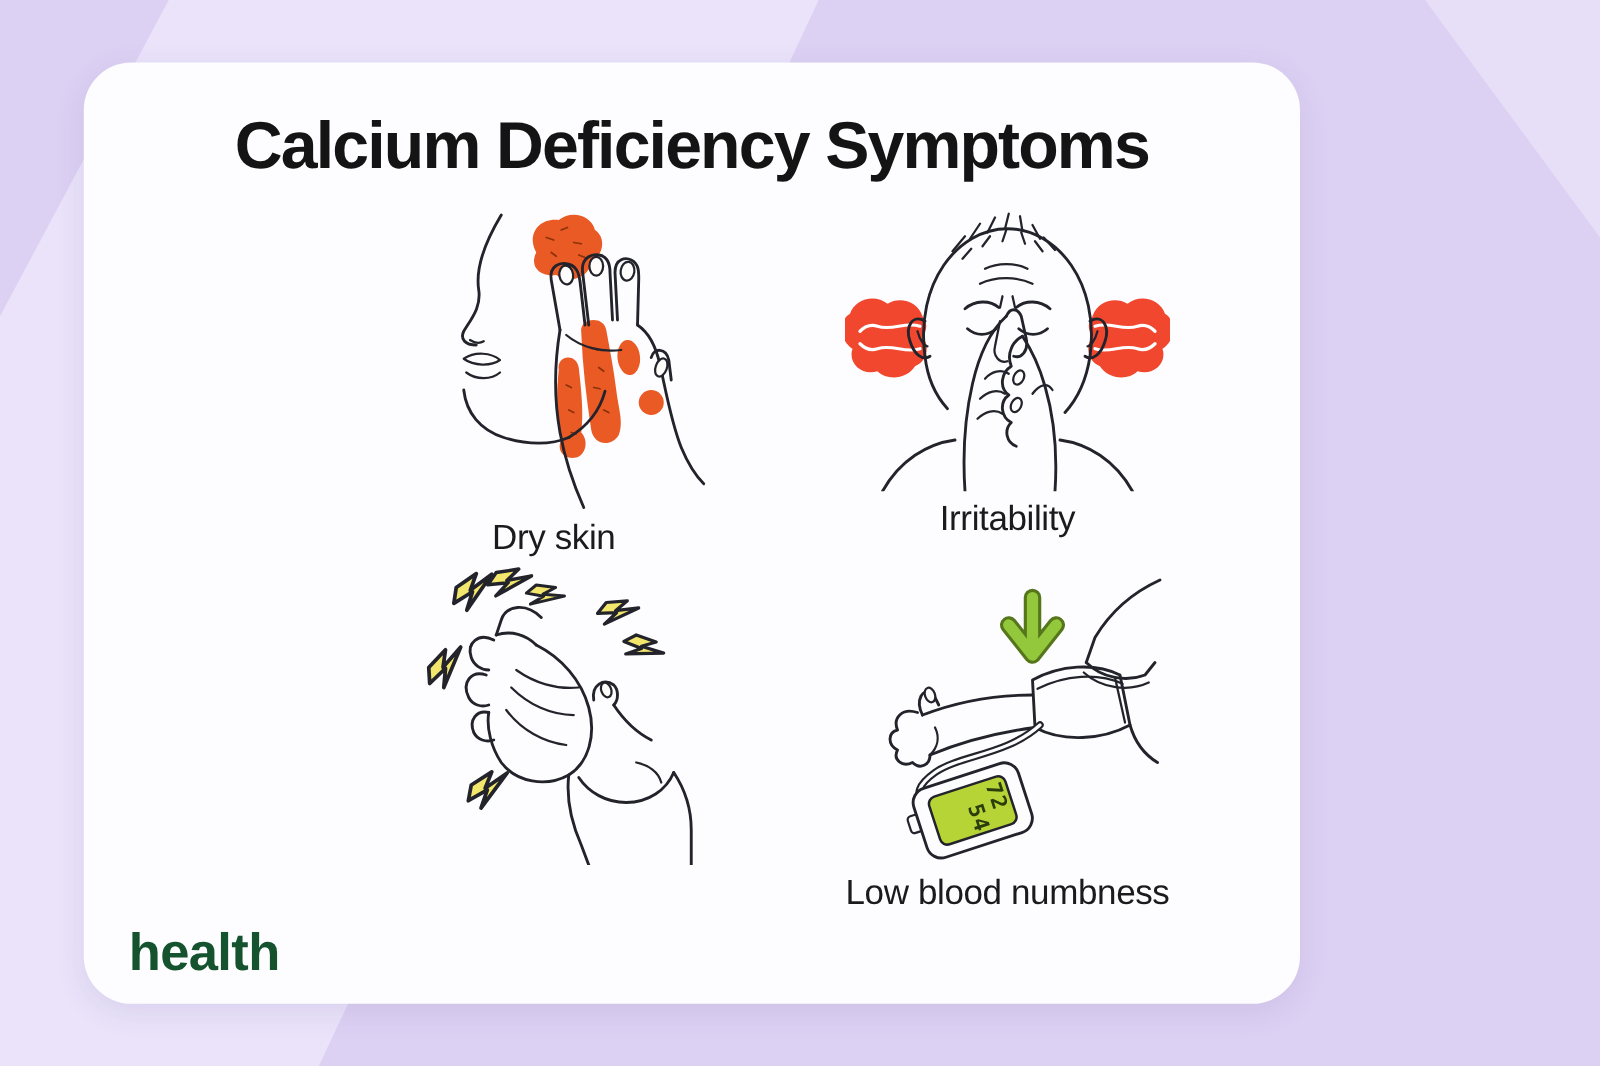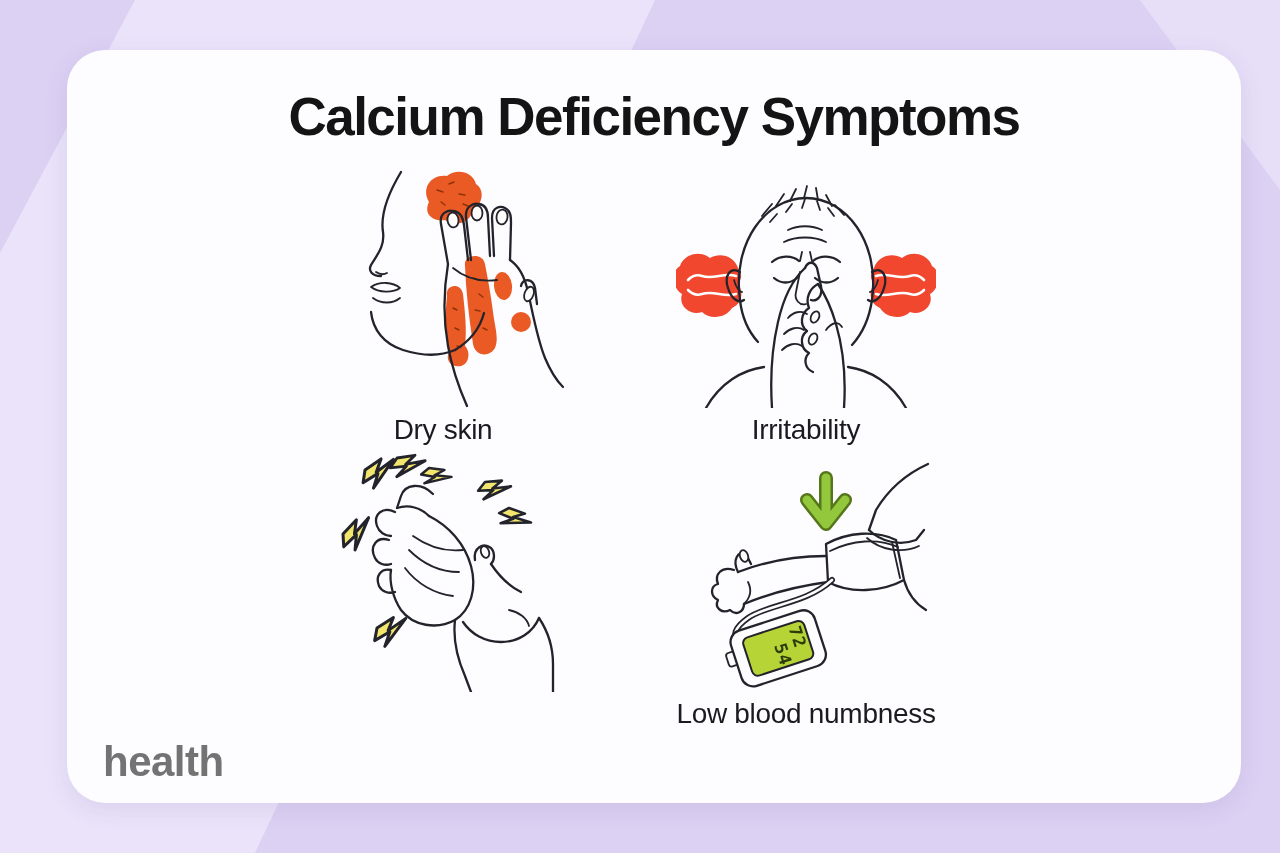--- a/index.html
+++ b/index.html
@@ -12,44 +12,44 @@
     position:absolute;left:0;top:0;width:1280px;height:853px;
     background:#eae3fa;
     clip-path:polygon(135px 0,655px 0,255px 853px,-320px 853px);
   }
   .bg-corner{
     position:absolute;left:0;top:0;width:1280px;height:853px;
     background:#e7dff8;
     clip-path:polygon(1140px 0,1280px 0,1280px 190px);
   }
   .card{
-    position:absolute;left:67px;top:50px;width:1174px;height:753px;
+    position:absolute;left:67px;top:50px;width:973px;height:753px;
     background:#fdfcfe;border-radius:38px;
     box-shadow:0 6px 24px rgba(80,60,130,0.10);
   }
   .title{
     position:absolute;top:36px;left:0;width:100%;
     text-align:center;font-size:53px;font-weight:700;
     letter-spacing:-1.5px;color:#141414;
   }
   .symptom{
     position:absolute;width:370px;display:flex;flex-direction:column;align-items:center;
   }
   .symptom svg{display:block;}
   .caption{
     margin-top:4px;font-size:28px;font-weight:500;color:#1b1b1f;
     text-align:center;line-height:1.25;max-width:282px;letter-spacing:-0.3px;
   }
   #s-dry{left:191px;top:118px;}
-  #s-irr{left:554px;top:118px;}
+  #s-irr{left:554px;top:103px;}
   #s-tin{left:191px;top:402px;}
   #s-lbp{left:554px;top:402px;}
   .logo{
     position:absolute;left:36px;top:688px;
-    font-size:42px;font-weight:700;color:#737373;letter-spacing:-0.5px;
+    font-size:42px;font-weight:700;color:#14532d;letter-spacing:-0.5px;
   }
   .ln{fill:none;stroke:#23232c;stroke-width:2.3;stroke-linecap:round;stroke-linejoin:round;}
   .ln-thin{fill:none;stroke:#23232c;stroke-width:1.8;stroke-linecap:round;stroke-linejoin:round;}
   .orange{fill:#ea5a25;stroke:none;}
   .speck{fill:none;stroke:#8c3208;stroke-width:1.4;stroke-linecap:round;}
   .red{fill:#f1472f;stroke:none;}
   .steam{fill:none;stroke:#ffffff;stroke-width:2.6;stroke-linecap:round;}
   .bolt{fill:#f2e66d;stroke:#23232c;stroke-width:2;stroke-linejoin:round;}
   .nail{fill:#fefdfb;stroke:#23232c;stroke-width:1.8;}
   .arrow-out{fill:none;stroke:#55761b;stroke-width:14;stroke-linecap:round;stroke-linejoin:round;}

